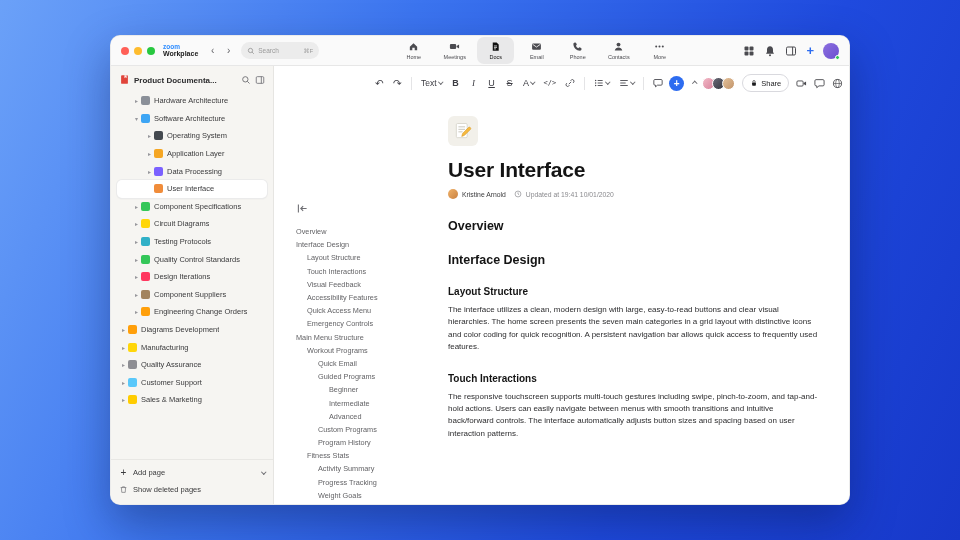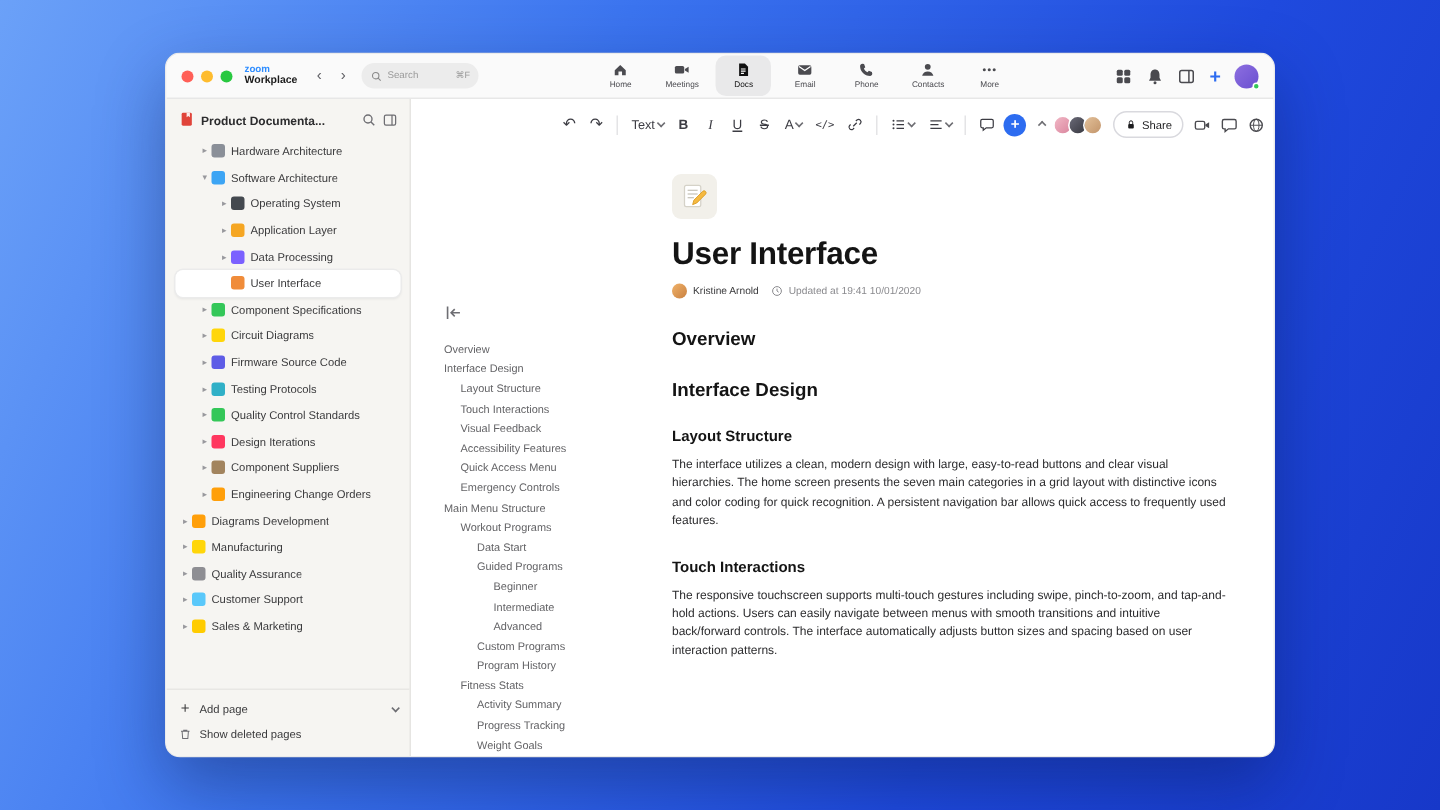--- a/index.html
+++ b/index.html
@@ -290,25 +290,20 @@
               <span class="ticon" style="background:#34c759" data-name="component-specifications-icon"></span>
               <span class="tlabel" data-name="sidebar-item-label">Component Specifications</span>
             </div>
             <div class="trow" style="padding-left:15px" data-name="sidebar-item">
               <span class="tchev" data-name="chevron-right-icon">▸</span>
               <span class="ticon" style="background:#ffd60a" data-name="circuit-diagrams-icon"></span>
               <span class="tlabel" data-name="sidebar-item-label">Circuit Diagrams</span>
             </div>
             <div class="trow" style="padding-left:15px" data-name="sidebar-item">
               <span class="tchev" data-name="chevron-right-icon">▸</span>
-              <span class="ticon" style="background:#5e5ce6" data-name="firmware-source-code-icon"></span>
-              <span class="tlabel" data-name="sidebar-item-label">Firmware Source Code</span>
-            </div>
-            <div class="trow" style="padding-left:15px" data-name="sidebar-item">
-              <span class="tchev" data-name="chevron-right-icon">▸</span>
               <span class="ticon" style="background:#30b0c7" data-name="testing-protocols-icon"></span>
               <span class="tlabel" data-name="sidebar-item-label">Testing Protocols</span>
             </div>
             <div class="trow" style="padding-left:15px" data-name="sidebar-item">
               <span class="tchev" data-name="chevron-right-icon">▸</span>
               <span class="ticon" style="background:#34c759" data-name="quality-control-standards-icon"></span>
               <span class="tlabel" data-name="sidebar-item-label">Quality Control Standards</span>
             </div>
             <div class="trow" style="padding-left:15px" data-name="sidebar-item">
               <span class="tchev" data-name="chevron-right-icon">▸</span>
@@ -493,21 +488,21 @@
                 <div class="orow" style="padding-left:0px" data-name="outline-item">Overview</div>
                 <div class="orow" style="padding-left:0px" data-name="outline-item">Interface Design</div>
                 <div class="orow" style="padding-left:11px" data-name="outline-item">Layout Structure</div>
                 <div class="orow" style="padding-left:11px" data-name="outline-item">Touch Interactions</div>
                 <div class="orow" style="padding-left:11px" data-name="outline-item">Visual Feedback</div>
                 <div class="orow" style="padding-left:11px" data-name="outline-item">Accessibility Features</div>
                 <div class="orow" style="padding-left:11px" data-name="outline-item">Quick Access Menu</div>
                 <div class="orow" style="padding-left:11px" data-name="outline-item">Emergency Controls</div>
                 <div class="orow" style="padding-left:0px" data-name="outline-item">Main Menu Structure</div>
                 <div class="orow" style="padding-left:11px" data-name="outline-item">Workout Programs</div>
-                <div class="orow" style="padding-left:22px" data-name="outline-item">Data Start</div>
+                <div class="orow" style="padding-left:22px" data-name="outline-item">Quick Email</div>
                 <div class="orow" style="padding-left:22px" data-name="outline-item">Guided Programs</div>
                 <div class="orow" style="padding-left:33px" data-name="outline-item">Beginner</div>
                 <div class="orow" style="padding-left:33px" data-name="outline-item">Intermediate</div>
                 <div class="orow" style="padding-left:33px" data-name="outline-item">Advanced</div>
                 <div class="orow" style="padding-left:22px" data-name="outline-item">Custom Programs</div>
                 <div class="orow" style="padding-left:22px" data-name="outline-item">Program History</div>
                 <div class="orow" style="padding-left:11px" data-name="outline-item">Fitness Stats</div>
                 <div class="orow" style="padding-left:22px" data-name="outline-item">Activity Summary</div>
                 <div class="orow" style="padding-left:22px" data-name="outline-item">Progress Tracking</div>
                 <div class="orow" style="padding-left:22px" data-name="outline-item">Weight Goals</div>

